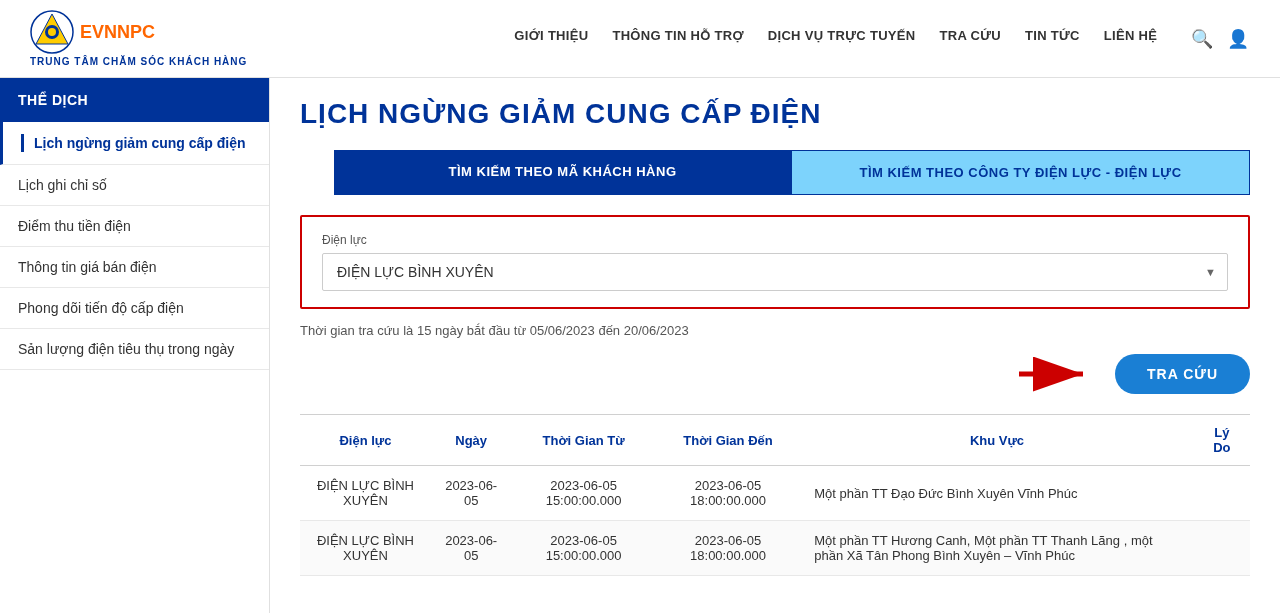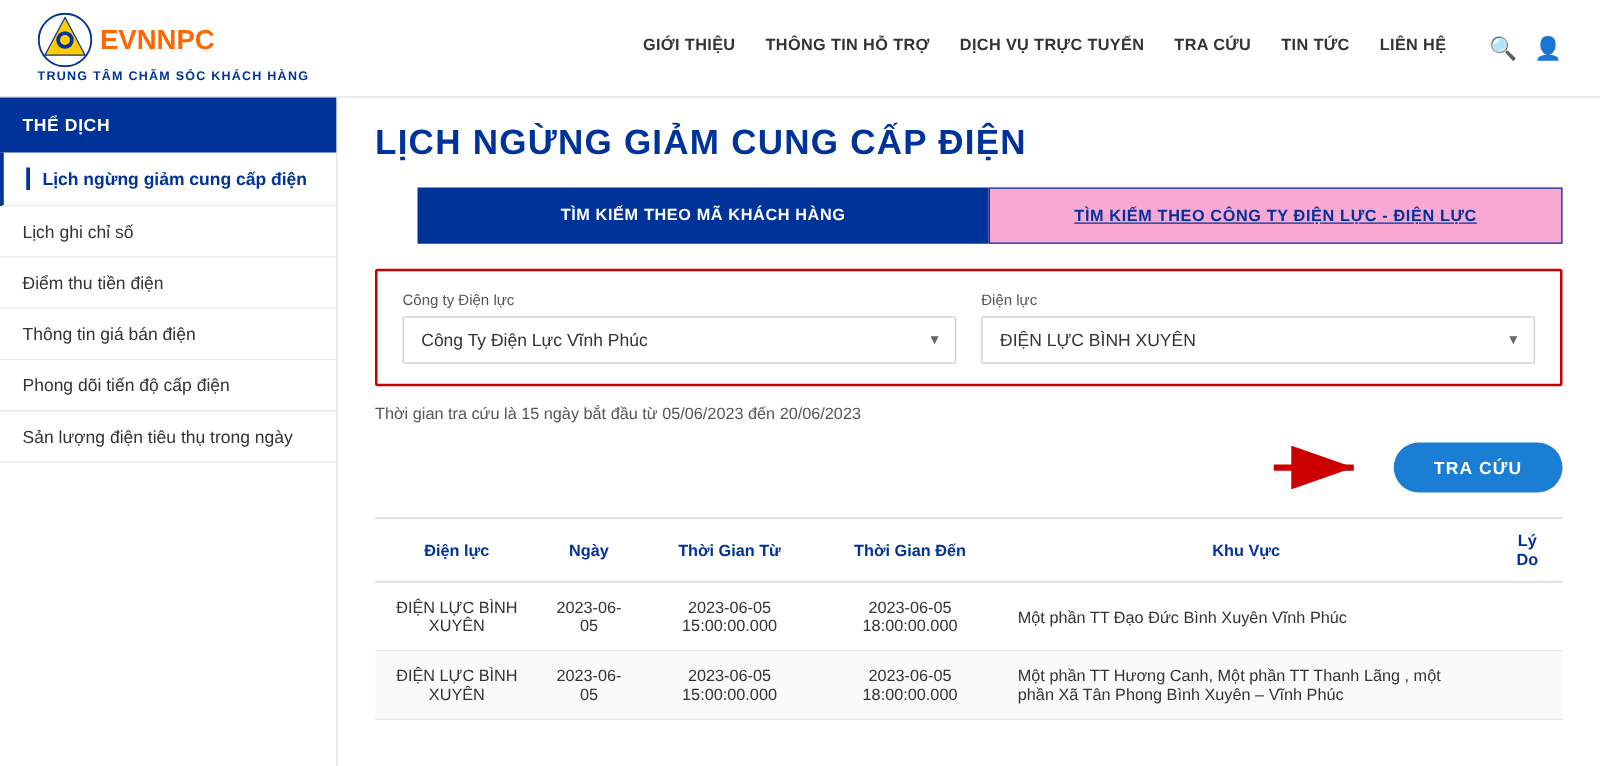--- a/index.html
+++ b/index.html
@@ -22,21 +22,21 @@
     .logo-top {
       display: flex;
       align-items: center;
       gap: 6px;
     }
     .logo-circle {
       width: 44px;
       height: 44px;
     }
     .logo-text {
-      font-size: 22px;
+      font-size: 18px;
       font-weight: bold;
       color: #003399;
     }
     .logo-text span { color: #ff6600; }
     .logo-subtitle {
       font-size: 10px;
       color: #003399;
       font-weight: bold;
       letter-spacing: 1px;
       margin-top: 2px;
@@ -134,25 +134,24 @@
       cursor: pointer;
       text-align: center;
       letter-spacing: 0.5px;
     }
     .tab.active {
       background: #003399;
       color: #fff;
       flex: 1;
     }
     .tab.inactive {
-      background: #f9a8d4;
+      background: #7dd3fc;
       color: #003399;
       flex: 1;
       border: 1px solid #003399;
-      text-decoration: underline;
     }
 
     
     .search-form {
       border: 2px solid #cc0000;
       padding: 16px 20px;
       border-radius: 2px;
       margin-bottom: 14px;
       display: flex;
       gap: 20px;
@@ -316,28 +315,20 @@
 
   <main class="content">
     <h1 class="page-title">LỊCH NGỪNG GIẢM CUNG CẤP ĐIỆN</h1>
 
     <div class="tabs">
       <div class="tab active">TÌM KIẾM THEO MÃ KHÁCH HÀNG</div>
       <div class="tab inactive">TÌM KIẾM THEO CÔNG TY ĐIỆN LỰC - ĐIỆN LỰC</div>
     </div>
 
     <div class="search-form">
-      <div class="form-group">
-        <label class="form-label">Công ty Điện lực</label>
-        <div class="select-wrapper">
-          <select class="form-select">
-            <option>Công Ty Điện Lực Vĩnh Phúc</option>
-          </select>
-        </div>
-      </div>
       <div class="form-group">
         <label class="form-label">Điện lực</label>
         <div class="select-wrapper">
           <select class="form-select">
             <option>ĐIỆN LỰC BÌNH XUYÊN</option>
           </select>
         </div>
       </div>
     </div>
 

